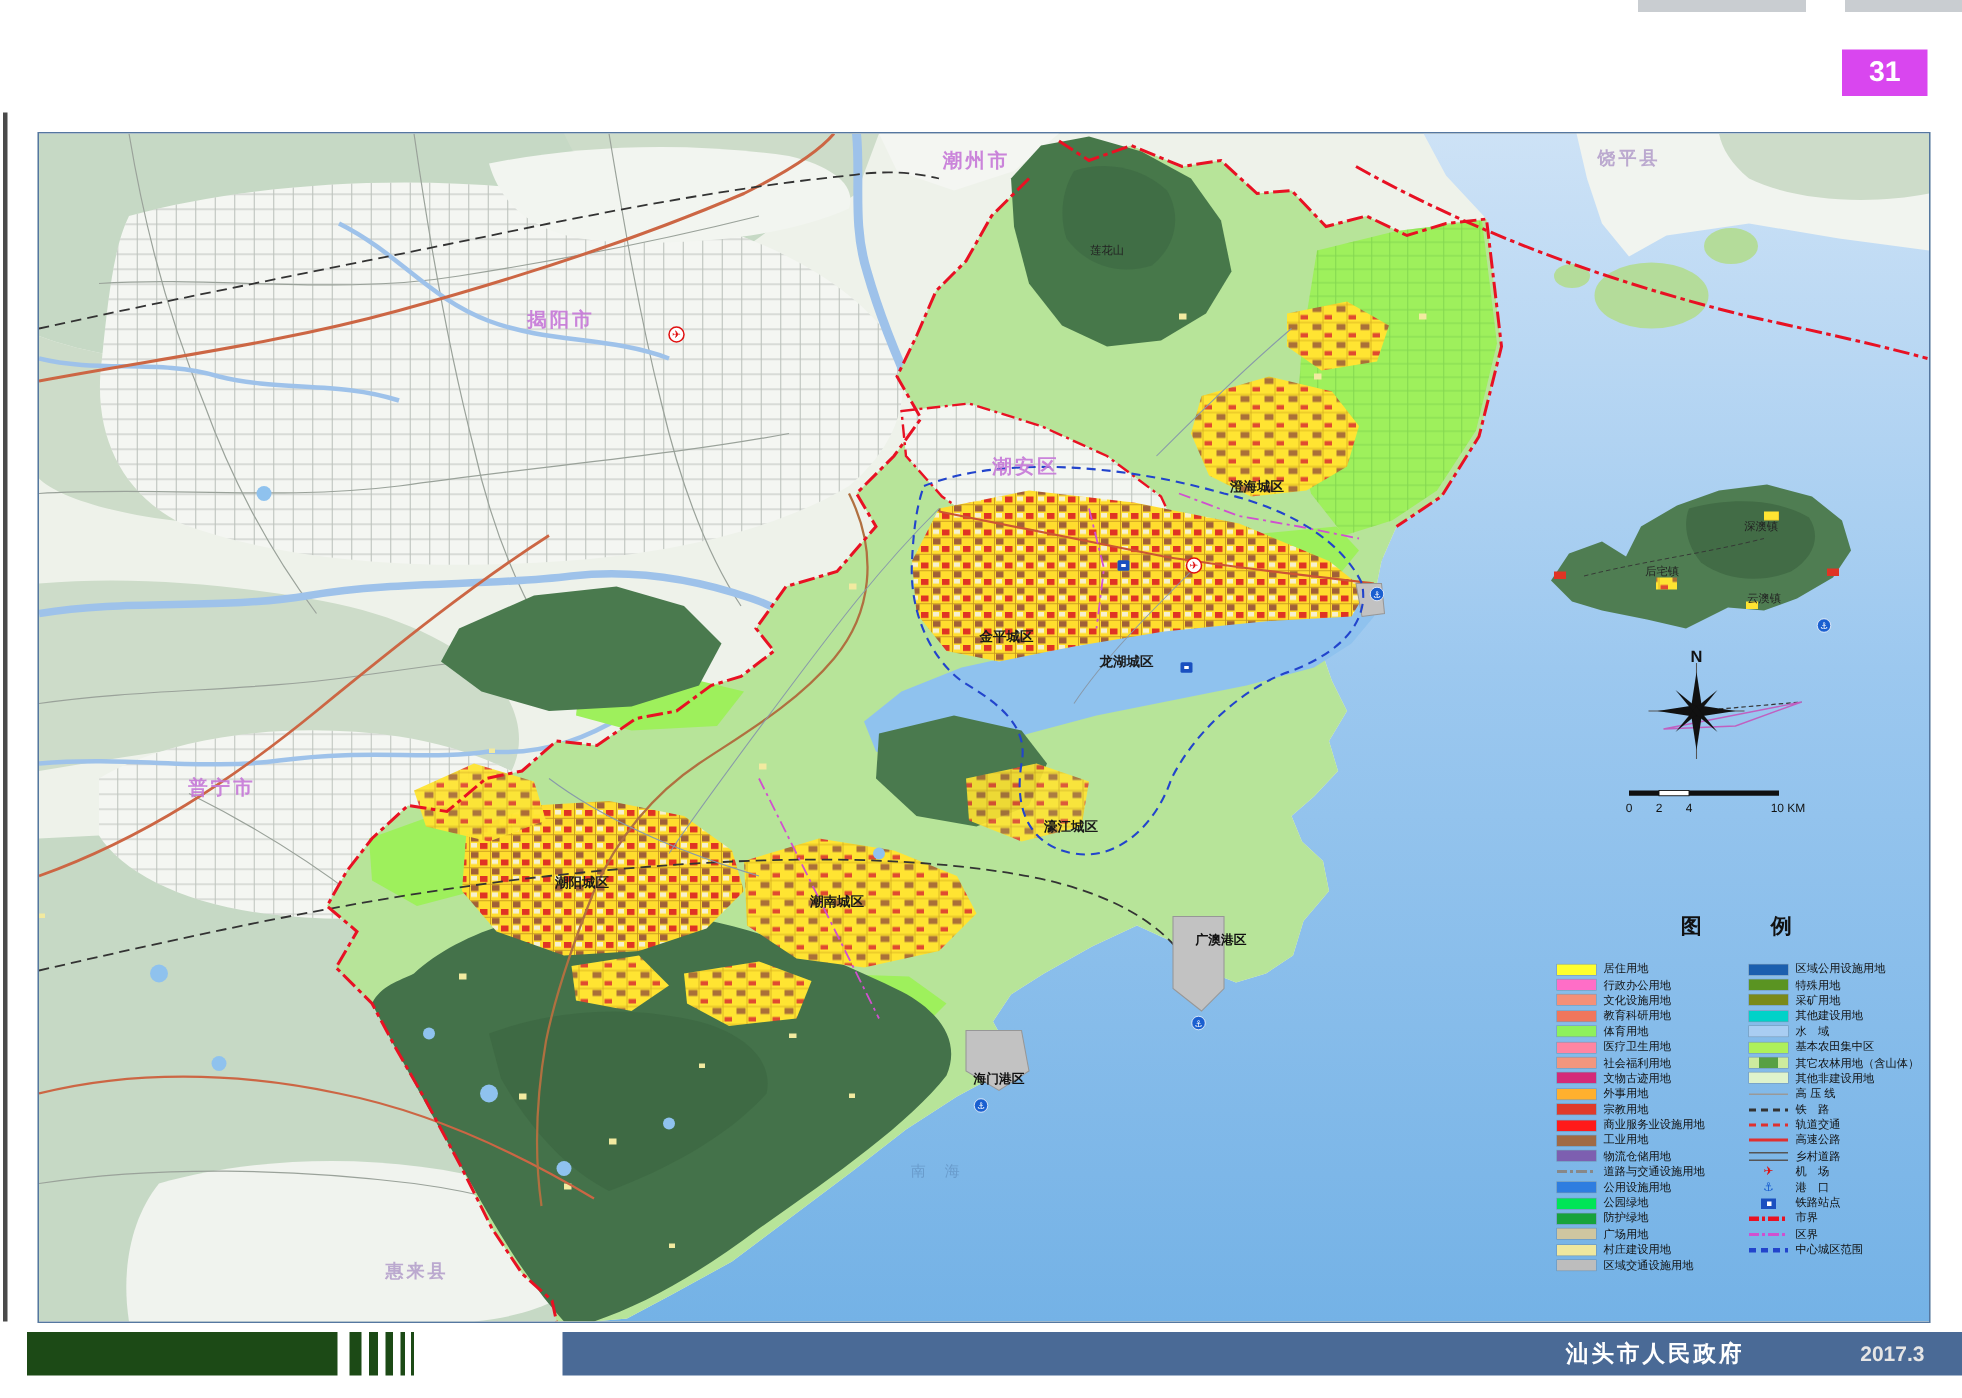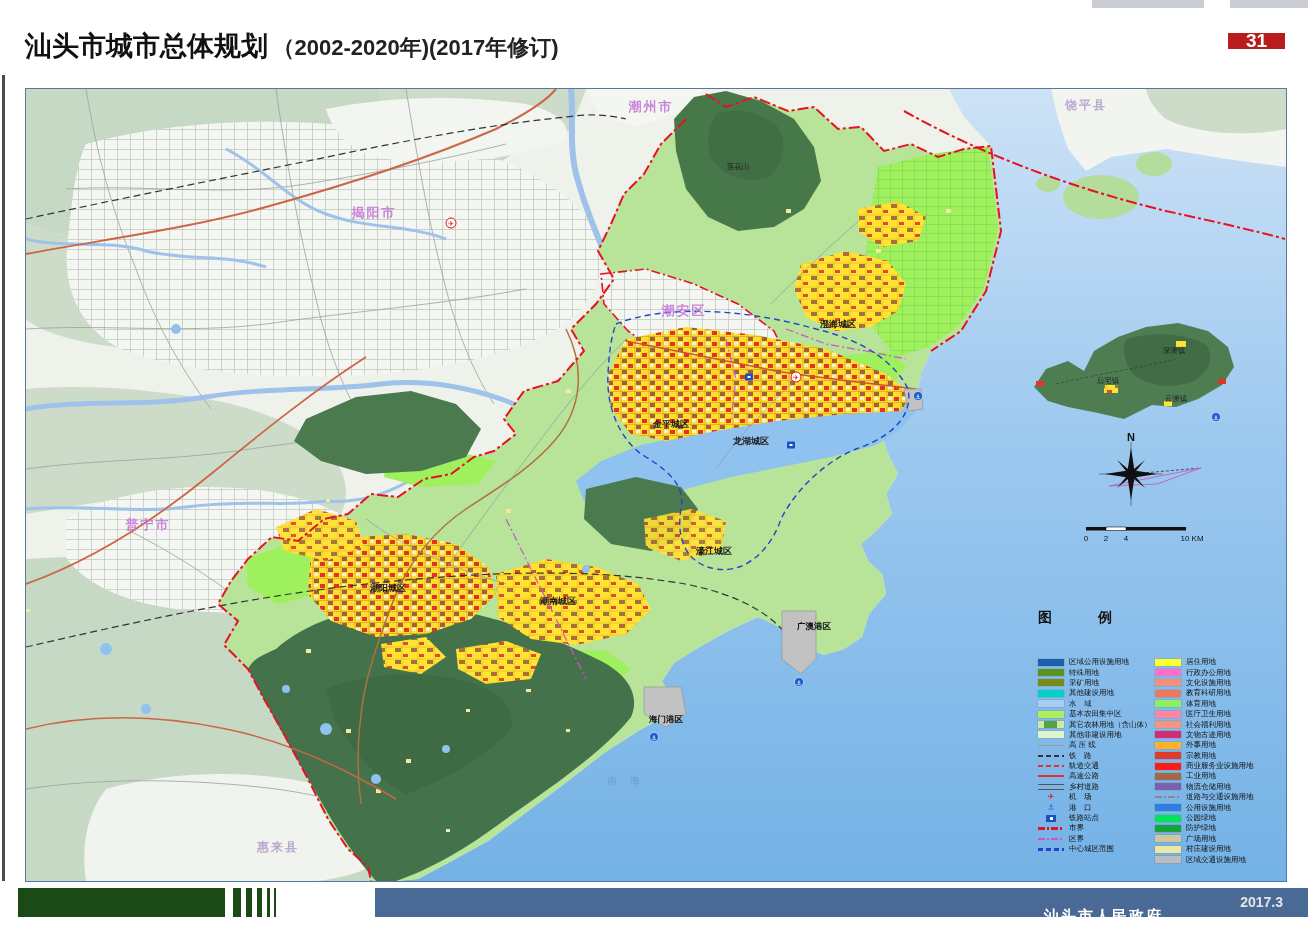--- a/index.html
+++ b/index.html
@@ -5,29 +5,29 @@
   html,body{margin:0;padding:0;background:#ffffff;}
   .page{position:relative;width:1308px;height:932px;background:#ffffff;overflow:hidden;
         font-family:"Liberation Sans","DejaVu Sans",sans-serif;}
   .topstrip{position:absolute;height:8px;top:0;background:#c9cdd1;}
   .leftbar{position:absolute;left:2px;top:75px;width:3px;height:806px;background:#4a4a4a;}
   .hdr-title{position:absolute;left:25px;top:28px;white-space:nowrap;}
   .hdr-title .t1{font-size:27px;font-weight:bold;color:#111;}
   .hdr-title .t2{font-size:22px;font-weight:bold;color:#222;}
   .hdr-right{position:absolute;right:80px;top:38px;font-size:21px;font-weight:bold;
              letter-spacing:3px;color:#111;}
-  .badge{position:absolute;left:1228px;top:33px;width:57px;height:16px;background:#b91c1c;
+  .badge{position:absolute;left:1228px;top:33px;width:57px;height:31px;background:#d946ef;
          color:#fff;font-size:19px;font-weight:bold;display:flex;align-items:center;justify-content:center;}
   .map-frame{position:absolute;left:25px;top:88px;width:1260px;height:792px;
              border:1px solid #5577a0;overflow:hidden;background:#e8eee6;}
   .map-frame svg{display:block;}
   
   .legend{position:absolute;left:1012px;top:520px;width:245px;}
-  .legend .ltitle{text-align:left;font-size:14px;font-weight:bold;color:#111;
-                  letter-spacing:6px;margin-bottom:30px;}
+  .legend .ltitle{text-align:center;font-size:14px;font-weight:bold;color:#111;
+                  letter-spacing:6px;margin-bottom:14px;}
   .lcols{display:flex;}
   .lcol{display:flex;flex-direction:column;}
   .lcol.c1{width:128px;}
   .lcol.c2{width:117px;}
   .lrow{display:flex;align-items:center;height:10.4px;}
   .sw{width:26px;height:7px;flex:0 0 26px;display:inline-flex;align-items:center;
       justify-content:center;box-shadow:0 0 0 0.4px rgba(90,90,90,.35);}
   .sw.lnbox{box-shadow:none;}
   .sw.lnbox i{display:block;width:26px;}
   .sw.icbox{box-shadow:none;font-size:8px;line-height:8px;}
@@ -42,36 +42,32 @@
   .ml.town{font-size:7.5px;fill:#222;}
   .ml.port{font-size:8.5px;font-weight:bold;fill:#111;}
   .ml.sea{font-size:10px;fill:#6a9ccc;letter-spacing:5px;}
   .ml.scale{font-size:8px;fill:#111;}
   .ml.compass-n{font-size:11px;font-weight:bold;fill:#111;}
   
   .footer{position:absolute;left:0;top:888px;width:1308px;height:29px;}
   .f-green{position:absolute;left:18px;top:0;width:207px;height:29px;background:#1c4a16;}
   .f-stripe{position:absolute;top:0;height:29px;background:#1c4a16;}
   .f-blue{position:absolute;left:375px;top:0;width:933px;height:29px;background:#4a6a96;}
-  .f-org{position:absolute;right:145px;top:5px;color:#fff;font-size:15px;font-weight:bold;letter-spacing:2px;margin-top:14px;}
+  .f-org{position:absolute;right:145px;top:5px;color:#fff;font-size:15px;font-weight:bold;letter-spacing:2px;}
   .f-date{position:absolute;right:25px;top:6px;color:#e5e5e5;font-size:14px;font-weight:bold;}
 </style>
 </head>
 <body>
 
 <div class="page">
 
   <div class="topstrip" style="left:1092px;width:112px;"></div>
   <div class="topstrip" style="left:1230px;width:78px;"></div>
   <div class="leftbar"></div>
 
-  <div class="hdr-title">
-    <span class="t1">汕头市城市总体规划</span>
-    <span class="t2">（2002-2020年)(2017年修订)</span>
-  </div>
   <div class="badge">31</div>
 
   <div class="map-frame">
     <svg width="1260" height="792" viewBox="0 0 1260 792">
       <defs>
         <pattern id="urb" width="16" height="12" patternUnits="userSpaceOnUse">
           <rect width="16" height="12" fill="#ffe432"></rect>
           <rect x="9" y="1" width="5" height="3" fill="#e04a30"></rect>
           <rect x="1" y="7" width="6" height="4" fill="#aa7038"></rect>
           <path d="M0,6H16M8,0V12" stroke="#d8b020" stroke-width="0.6"></path>
@@ -341,20 +337,104 @@
           <g transform="translate(765,356)">
             <rect x="-4" y="-3.5" width="8" height="7" fill="#1a50c0" rx="1"></rect>
             <rect x="-1.5" y="-1" width="3" height="2" fill="#fff"></rect>
           </g>
         </g>
     </svg>
 
     <div class="legend">
       <div class="ltitle">图　　例</div>
       <div class="lcols">
+        <div class="lcol c1" id="legend-col1">
+            <div class="lrow">
+              <span class="sw" style="background: rgb(255, 255, 46);"></span>
+              <span class="llab">居住用地</span>
+            </div>
+            <div class="lrow">
+              <span class="sw" style="background: rgb(255, 110, 199);"></span>
+              <span class="llab">行政办公用地</span>
+            </div>
+            <div class="lrow">
+              <span class="sw" style="background: rgb(245, 144, 120);"></span>
+              <span class="llab">文化设施用地</span>
+            </div>
+            <div class="lrow">
+              <span class="sw" style="background: rgb(240, 118, 92);"></span>
+              <span class="llab">教育科研用地</span>
+            </div>
+            <div class="lrow">
+              <span class="sw" style="background: rgb(142, 240, 92);"></span>
+              <span class="llab">体育用地</span>
+            </div>
+            <div class="lrow">
+              <span class="sw" style="background: rgb(255, 133, 162);"></span>
+              <span class="llab">医疗卫生用地</span>
+            </div>
+            <div class="lrow">
+              <span class="sw" style="background: rgb(242, 150, 126);"></span>
+              <span class="llab">社会福利用地</span>
+            </div>
+            <div class="lrow">
+              <span class="sw" style="background: rgb(212, 42, 120);"></span>
+              <span class="llab">文物古迹用地</span>
+            </div>
+            <div class="lrow">
+              <span class="sw" style="background: rgb(255, 176, 46);"></span>
+              <span class="llab">外事用地</span>
+            </div>
+            <div class="lrow">
+              <span class="sw" style="background: rgb(224, 58, 42);"></span>
+              <span class="llab">宗教用地</span>
+            </div>
+            <div class="lrow">
+              <span class="sw" style="background: rgb(255, 26, 26);"></span>
+              <span class="llab">商业服务业设施用地</span>
+            </div>
+            <div class="lrow">
+              <span class="sw" style="background: rgb(160, 106, 69);"></span>
+              <span class="llab">工业用地</span>
+            </div>
+            <div class="lrow">
+              <span class="sw" style="background: rgb(125, 95, 176);"></span>
+              <span class="llab">物流仓储用地</span>
+            </div>
+            <div class="lrow">
+              <span class="sw lnbox">
+                <i style="height: 2px; background: repeating-linear-gradient(90deg, rgb(136, 136, 136) 0px, rgb(136, 136, 136) 7px, transparent 7px, transparent 9px, rgb(136, 136, 136) 9px, rgb(136, 136, 136) 11px, transparent 11px, transparent 13px);"></i>
+              </span>
+              <span class="llab">道路与交通设施用地</span>
+            </div>
+            <div class="lrow">
+              <span class="sw" style="background: rgb(46, 125, 224);"></span>
+              <span class="llab">公用设施用地</span>
+            </div>
+            <div class="lrow">
+              <span class="sw" style="background: rgb(0, 229, 87);"></span>
+              <span class="llab">公园绿地</span>
+            </div>
+            <div class="lrow">
+              <span class="sw" style="background: rgb(23, 163, 60);"></span>
+              <span class="llab">防护绿地</span>
+            </div>
+            <div class="lrow">
+              <span class="sw" style="background: rgb(207, 198, 160);"></span>
+              <span class="llab">广场用地</span>
+            </div>
+            <div class="lrow">
+              <span class="sw" style="background: rgb(239, 231, 158);"></span>
+              <span class="llab">村庄建设用地</span>
+            </div>
+            <div class="lrow">
+              <span class="sw" style="background: rgb(189, 189, 189);"></span>
+              <span class="llab">区域交通设施用地</span>
+            </div>
+          </div>
         <div class="lcol c2" id="legend-col2">
             <div class="lrow">
               <span class="sw" style="background: rgb(27, 95, 174);"></span>
               <span class="llab">区域公用设施用地</span>
             </div>
             <div class="lrow">
               <span class="sw" style="background: rgb(90, 148, 34);"></span>
               <span class="llab">特殊用地</span>
             </div>
             <div class="lrow">
@@ -435,104 +515,20 @@
               <span class="sw lnbox">
                 <i style="height: 2px; background: repeating-linear-gradient(90deg, rgb(208, 80, 208) 0px, rgb(208, 80, 208) 7px, transparent 7px, transparent 9px, rgb(208, 80, 208) 9px, rgb(208, 80, 208) 11px, transparent 11px, transparent 13px);"></i>
               </span>
               <span class="llab">区界</span>
             </div>
             <div class="lrow">
               <span class="sw lnbox">
                 <i style="height: 3px; background: repeating-linear-gradient(90deg, rgb(34, 68, 204) 0px, rgb(34, 68, 204) 5px, transparent 5px, transparent 8px);"></i>
               </span>
               <span class="llab">中心城区范围</span>
-            </div>
-          </div>
-        <div class="lcol c1" id="legend-col1">
-            <div class="lrow">
-              <span class="sw" style="background: rgb(255, 255, 46);"></span>
-              <span class="llab">居住用地</span>
-            </div>
-            <div class="lrow">
-              <span class="sw" style="background: rgb(255, 110, 199);"></span>
-              <span class="llab">行政办公用地</span>
-            </div>
-            <div class="lrow">
-              <span class="sw" style="background: rgb(245, 144, 120);"></span>
-              <span class="llab">文化设施用地</span>
-            </div>
-            <div class="lrow">
-              <span class="sw" style="background: rgb(240, 118, 92);"></span>
-              <span class="llab">教育科研用地</span>
-            </div>
-            <div class="lrow">
-              <span class="sw" style="background: rgb(142, 240, 92);"></span>
-              <span class="llab">体育用地</span>
-            </div>
-            <div class="lrow">
-              <span class="sw" style="background: rgb(255, 133, 162);"></span>
-              <span class="llab">医疗卫生用地</span>
-            </div>
-            <div class="lrow">
-              <span class="sw" style="background: rgb(242, 150, 126);"></span>
-              <span class="llab">社会福利用地</span>
-            </div>
-            <div class="lrow">
-              <span class="sw" style="background: rgb(212, 42, 120);"></span>
-              <span class="llab">文物古迹用地</span>
-            </div>
-            <div class="lrow">
-              <span class="sw" style="background: rgb(255, 176, 46);"></span>
-              <span class="llab">外事用地</span>
-            </div>
-            <div class="lrow">
-              <span class="sw" style="background: rgb(224, 58, 42);"></span>
-              <span class="llab">宗教用地</span>
-            </div>
-            <div class="lrow">
-              <span class="sw" style="background: rgb(255, 26, 26);"></span>
-              <span class="llab">商业服务业设施用地</span>
-            </div>
-            <div class="lrow">
-              <span class="sw" style="background: rgb(160, 106, 69);"></span>
-              <span class="llab">工业用地</span>
-            </div>
-            <div class="lrow">
-              <span class="sw" style="background: rgb(125, 95, 176);"></span>
-              <span class="llab">物流仓储用地</span>
-            </div>
-            <div class="lrow">
-              <span class="sw lnbox">
-                <i style="height: 2px; background: repeating-linear-gradient(90deg, rgb(136, 136, 136) 0px, rgb(136, 136, 136) 7px, transparent 7px, transparent 9px, rgb(136, 136, 136) 9px, rgb(136, 136, 136) 11px, transparent 11px, transparent 13px);"></i>
-              </span>
-              <span class="llab">道路与交通设施用地</span>
-            </div>
-            <div class="lrow">
-              <span class="sw" style="background: rgb(46, 125, 224);"></span>
-              <span class="llab">公用设施用地</span>
-            </div>
-            <div class="lrow">
-              <span class="sw" style="background: rgb(0, 229, 87);"></span>
-              <span class="llab">公园绿地</span>
-            </div>
-            <div class="lrow">
-              <span class="sw" style="background: rgb(23, 163, 60);"></span>
-              <span class="llab">防护绿地</span>
-            </div>
-            <div class="lrow">
-              <span class="sw" style="background: rgb(207, 198, 160);"></span>
-              <span class="llab">广场用地</span>
-            </div>
-            <div class="lrow">
-              <span class="sw" style="background: rgb(239, 231, 158);"></span>
-              <span class="llab">村庄建设用地</span>
-            </div>
-            <div class="lrow">
-              <span class="sw" style="background: rgb(189, 189, 189);"></span>
-              <span class="llab">区域交通设施用地</span>
             </div>
           </div>
       </div>
     </div>
   </div>
 
   <div class="footer">
     <div class="f-green"></div>
     <div class="f-stripe" style="left:233px;width:8px;"></div>
     <div class="f-stripe" style="left:246px;width:6px;"></div>

